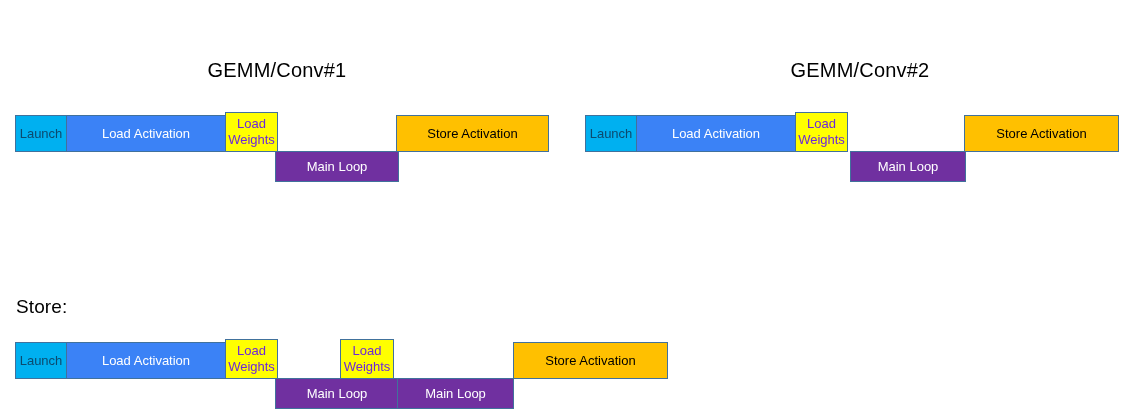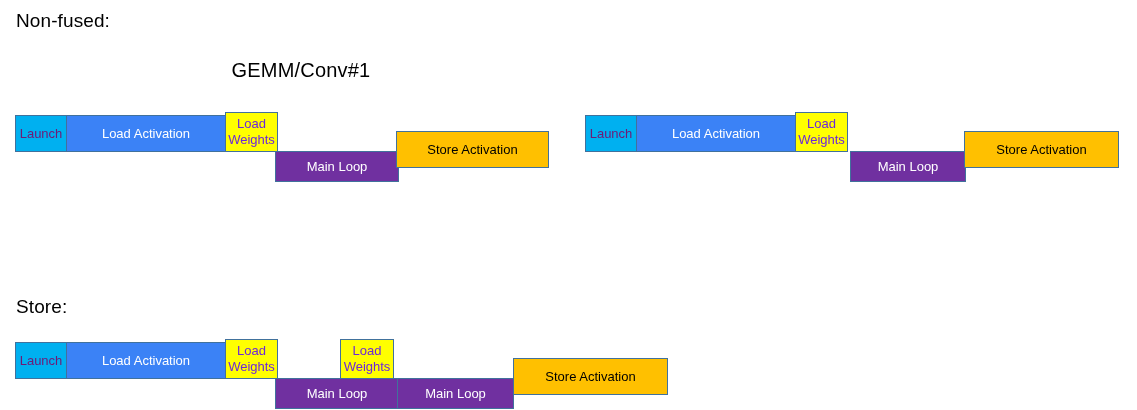--- a/index.html
+++ b/index.html
@@ -58,37 +58,37 @@
     overflow: hidden;
     white-space: pre-line;
   }
   .block .blk-label {
     display: block;
     width: 100%;
     padding: 0 2px;
     box-sizing: border-box;
   }
 
-  .block.launch  { background: #00B0F0; color: #701a75; }
+  .block.launch  { background: #00B0F0; color: #0c4a6e; }
   .block.load-activation { background: #3b82f6; color: #FFFFFF; }
   .block.load-weights { background: #FFFF00; color: #6d28d9; }
   .block.main-loop { background: #7030A0; color: #FFFFFF; justify-content: flex-end; }
-  .block.store-activation { background: #FFC000; color: #000000; margin-top: 16px; }
+  .block.store-activation { background: #FFC000; color: #000000; }
 
   .block.load-weights .blk-label { font-size: 13px; line-height: 16px; }
 </style>
 </head>
 <body>
 
 <div class="stage">
 
-  <div class="section-caption" style="left: 16px; top: 10px;">Non-fused:</div>
 
-  <div class="group-heading" style="left: 196px; top: 58px; width: 210px;">GEMM/Conv#1</div>
+  <div class="group-heading" style="left: 172px; top: 58px; width: 210px;">GEMM/Conv#1</div>
 
+  <div class="group-heading" style="left: 755px; top: 58px; width: 210px;">GEMM/Conv#2</div>
 
   <div class="block launch" style="left: 15px; top: 115px; width: 52px; height: 37px;">
     <span class="blk-label">Launch</span>
   </div>
   <div class="block load-activation" style="left: 66px; top: 115px; width: 160px; height: 37px;">
     <span class="blk-label">Load Activation</span>
   </div>
   <div class="block load-weights" style="left: 225px; top: 112px; width: 53px; height: 40px;">
     <span class="blk-label">Load
 Weights</span>

